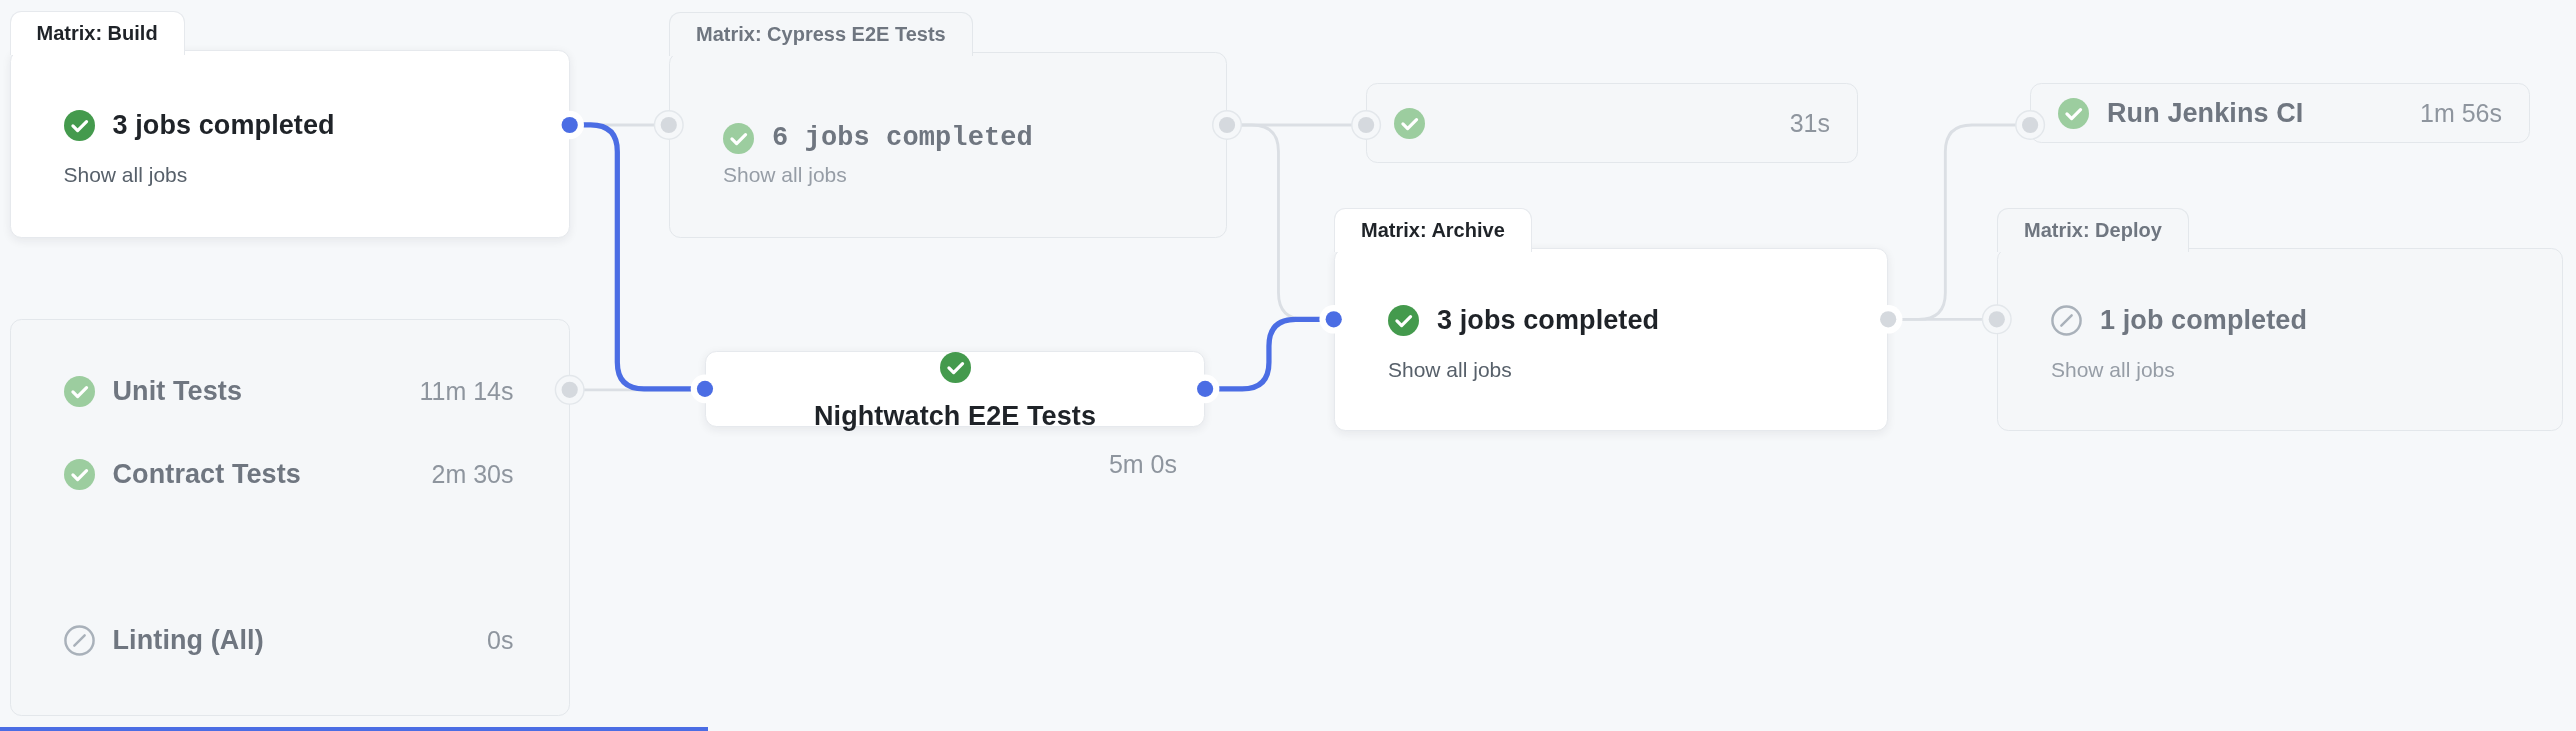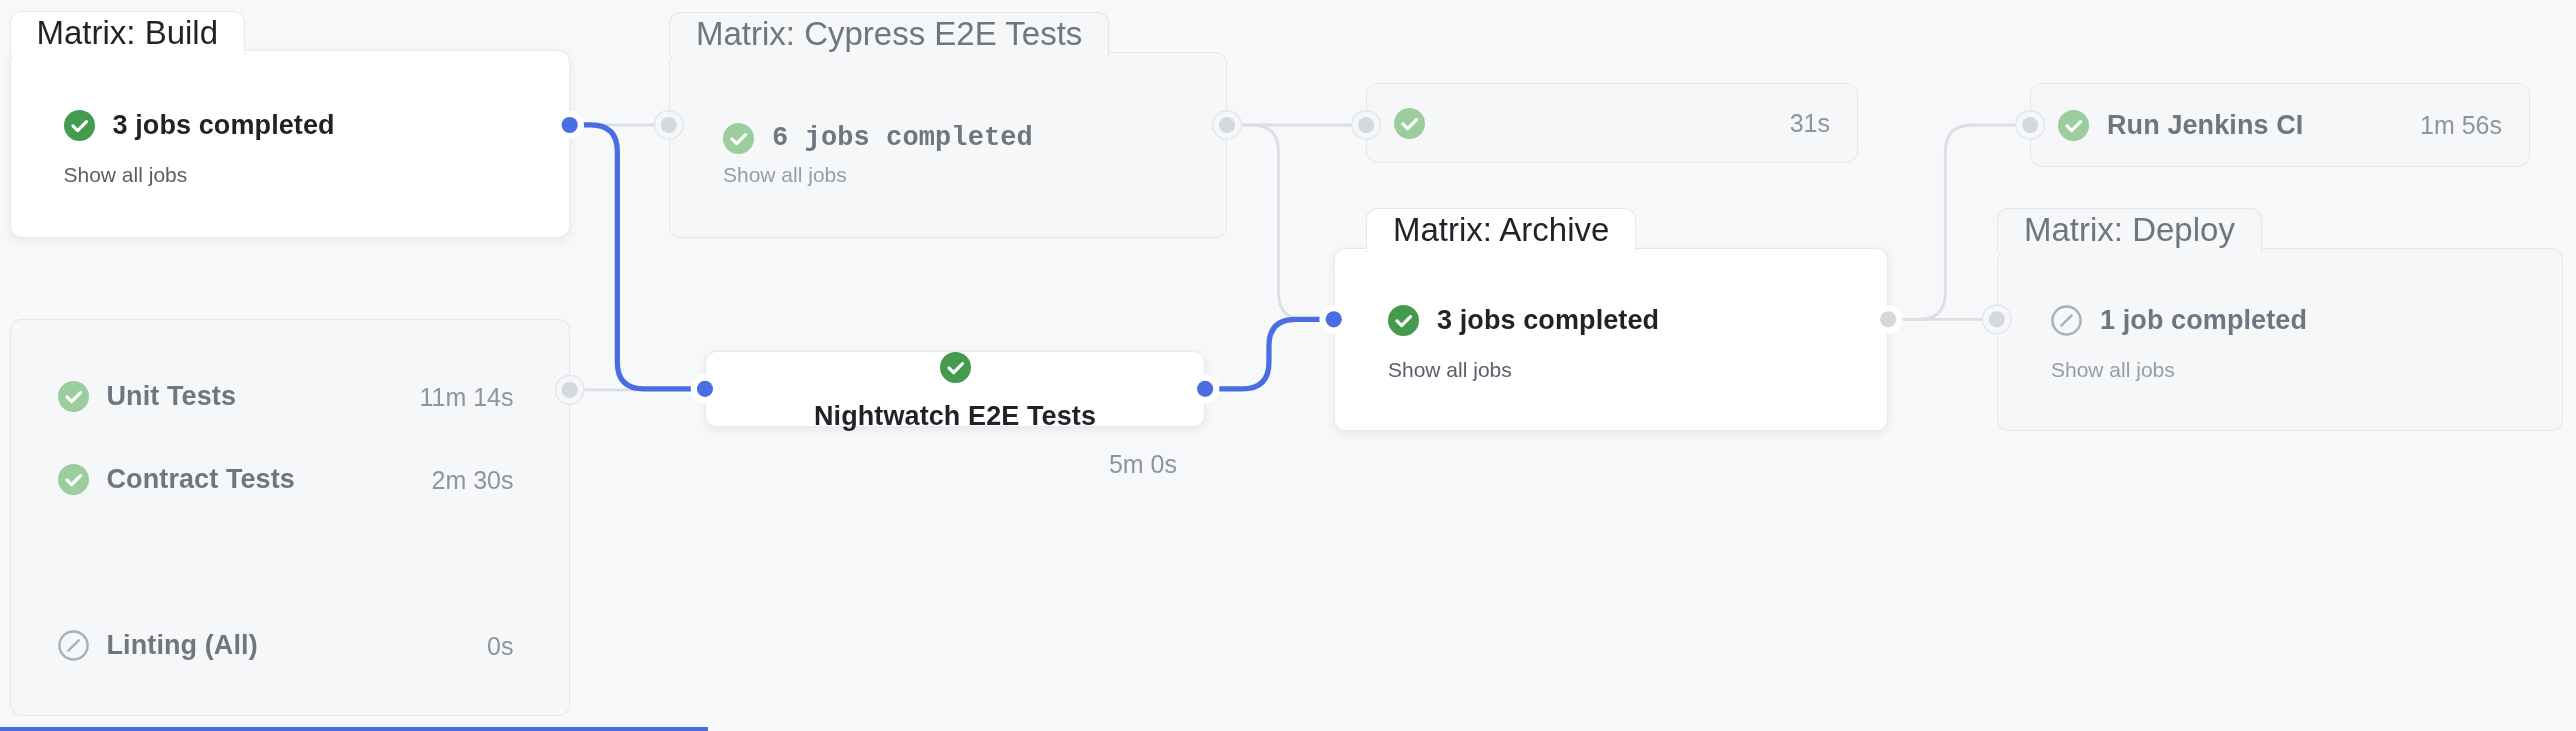--- a/index.html
+++ b/index.html
@@ -37,22 +37,22 @@
     background:var(--card-bg);
     border-color:#e6e9ed;
     box-shadow:0 2.9px 9.5px rgba(31,35,40,.07);
     z-index:3;
   }
   .tab{
     position:absolute;
     height:44px;
     padding:0 26px;
     line-height:42px;
-    font-size:33px;
-    font-weight:400;
+    font-size:20px;
+    font-weight:700;
     color:var(--muted-ink);
     background:var(--muted-bg);
     border:1.4px solid var(--border);
     border-bottom:none;
     border-radius:11.4px 11.4px 0 0;
     z-index:4;
     white-space:nowrap;
   }
   .tab.active{
     background:var(--card-bg);
@@ -76,21 +76,21 @@
   .dur{
     margin-left:auto; font-size:25px; color:var(--dur); white-space:nowrap;
   }
   .jobcard{display:flex; align-items:center; gap:18px; padding:0 27px;}
   .icon{flex:0 0 auto; width:31px; height:31px; display:block;}
   svg.overlay{
     position:absolute; left:0; top:0; z-index:5; pointer-events:none;
   }
   .listrow{height:42px;}
   .listrow .dur{margin-left:auto;}
-  .list-pad{left:47px; right:55px;align-items:flex-end;}
+  .list-pad{left:53px; right:55px;}
   .bottom-strip{
     position:absolute; left:0; top:727px; width:708px; height:4.8px;
     background:var(--blue); z-index:6;
   }
 </style>
 </head>
 <body>
 
 <svg class="overlay" width="2576" height="732" viewBox="0 0 2704 768">
 
@@ -179,30 +179,30 @@
 </div>
 
 <div class="card jobcard" style="left:1366px;top:83px;width:492px;height:80px;">
   <svg class="icon" viewBox="0 0 33 33">
     <circle cx="16.5" cy="16.5" r="16.5" fill="#9ccd9f"></circle>
     <path d="M9.5 17 l5 5 L24 12.5" fill="none" stroke="#fff" stroke-width="3.4" stroke-linecap="round" stroke-linejoin="round"></path>
   </svg>
   <span class="dur">31s</span>
 </div>
 
-<div class="card jobcard" style="left:2030px;top:83px;width:500px;height:84px;">
+<div class="card jobcard" style="left:2030px;top:83px;width:500px;height:60px;">
   <svg class="icon" viewBox="0 0 33 33">
     <circle cx="16.5" cy="16.5" r="16.5" fill="#9ccd9f"></circle>
     <path d="M9.5 17 l5 5 L24 12.5" fill="none" stroke="#fff" stroke-width="3.4" stroke-linecap="round" stroke-linejoin="round"></path>
   </svg>
   <span class="title">Run Jenkins CI</span>
   <span class="dur">1m 56s</span>
 </div>
 
-<div class="tab active" style="left:1366px;top:208px;">Matrix: Archive</div>
+<div class="tab active" style="left:1334px;top:208px;">Matrix: Archive</div>
 <div class="card active" style="left:1334px;top:248px;width:554px;height:183px;">
   <div class="row" style="top:50px;height:42px;">
     <svg class="icon" viewBox="0 0 33 33">
       <circle cx="16.5" cy="16.5" r="16.5" fill="#449a4d"></circle>
       <path d="M9.5 17 l5 5 L24 12.5" fill="none" stroke="#fff" stroke-width="3.4" stroke-linecap="round" stroke-linejoin="round"></path>
     </svg>
     <span class="title dark">3 jobs completed</span>
   </div>
   <div class="row" style="top:105px;height:32px;">
     <span class="link">Show all jobs</span>

